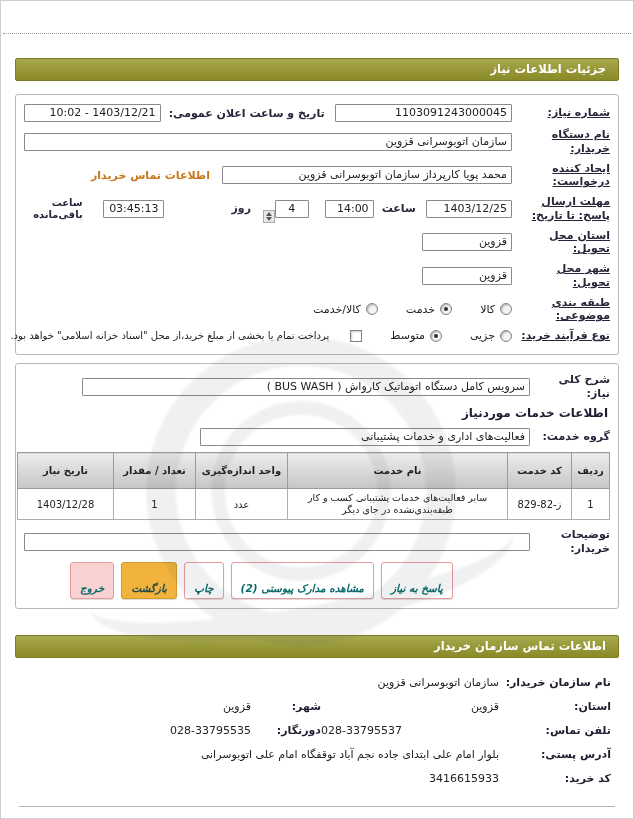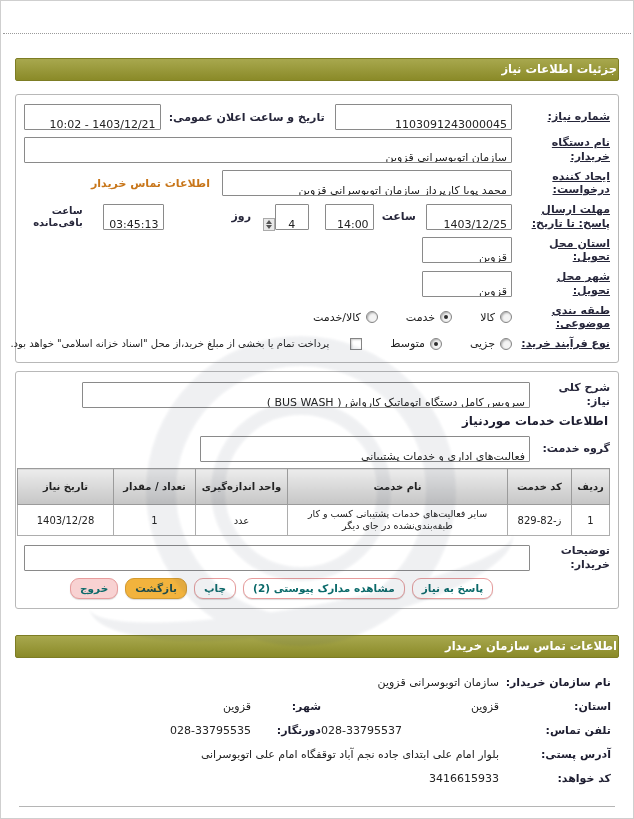--- a/index.html
+++ b/index.html
@@ -17,21 +17,21 @@
 
   .top-strip { height: 33px; border-bottom: 1px dotted #9a9a9a; margin: 0 2px; }
 
   .olive-bar {
     margin: 24px 14px 0;
     background: linear-gradient(180deg, #a8a84e, #8a8a28);
     border: 1px solid #7d7d24;
     color: #fff;
     font-weight: bold;
     font-size: 11.5px;
-    padding: 3px 1px 4px;
+    padding: 3px 12px 4px;
     border-radius: 2px;
     text-align: right;
   }
   .olive-bar.second { margin-top: 26px; }
 
   .panel {
     margin: 13px 14px 0;
     border: 1px solid #b8b8b8;
     border-radius: 3px;
     background: #fff;
@@ -52,21 +52,21 @@
     margin: 0 10px 0 8px; white-space: nowrap;
   }
   .lbl2 {
     width: 80px; flex-shrink: 0;
     font-weight: bold; color: #26263a; font-size: 11px; line-height: 1.25;
     padding-left: 4px;
   }
   .box {
     border: 1px solid #8a8a8a;
     height: 18px; line-height: 16px;
-    padding: 12px 4px;
+    padding: 0 4px;
     background: #fff;
     font-size: 11px;
     white-space: nowrap; overflow: hidden;
     border-radius: 1px;
   }
   .w195 { width: 195px; text-align: right; } .w150 { width: 150px; } .w290 { width: 290px; }
   .w88 { width: 88px; } .w50 { width: 50px; } .w34 { width: 34px; text-align: center; }
   .w60 { width: 62px; } .w90 { width: 90px; } .w330 { width: 330px; }
   .flex1 { flex: 1; }
   .ml58 { margin-left: 58px; }
@@ -110,23 +110,24 @@
     border: 1px solid #9b9b9b;
     font-size: 10px; padding: 12px 2px; color: #222;
   }
   .svc td { border: 1px solid #adadad; font-size: 10px; text-align: center; padding: 3px 2px; background: #fff; }
   .svc td.name { font-size: 9.5px; line-height: 1.25; }
 
   .btnrow { display: flex; gap: 7px; justify-content: flex-end; padding-left: 46px; margin-top: 6px; }
   .btn {
     border: 1px solid #e79c9c; background: #fff;
     color: #0b6a6a; font-weight: bold; font-size: 10.5px;
-    padding: 3px 9px 4px; border-radius: 9px;
+    padding: 19px 9px 4px; border-radius: 3px;
     font-family: inherit; cursor: pointer; white-space: nowrap;
     box-shadow: 0 1px 1px rgba(0,0,0,.15);
+    font-style: italic;
   }
   .btn.back { background: #f2b33d; border-color: #d49a2e; color: #1d4a4a; }
   .btn.exit { background: #f8d2d2; }
 
   .contact { padding: 18px 22px 4px; }
   .crow { display: flex; margin-bottom: 11px; align-items: baseline; }
   .clbl { font-weight: bold; width: 112px; flex-shrink: 0; font-size: 11px; color: #1d1d30; }
   .cval { font-size: 11px; color: #222; }
   .cval.w { width: 178px; }
   .clbl2 { font-weight: bold; width: 70px; flex-shrink: 0; font-size: 11px; color: #1d1d30; }
@@ -316,21 +317,21 @@
     <span class="clbl2">دورنگار:</span>
     <span class="cval" dir="ltr">028-33795535</span>
   </div>
 
   <div class="crow">
     <span class="clbl">آدرس پستی:</span>
     <span class="cval">بلوار امام علی ابتدای جاده نجم آباد توقفگاه امام علی اتوبوسرانی</span>
   </div>
 
   <div class="crow">
-    <span class="clbl">کد خواهد:</span>
+    <span class="clbl">کد خرید:</span>
     <span class="cval">3416615933</span>
   </div>
 
 </div>
 
 <hr class="divider">
 
 <div class="creator">
   <div class="title">اطلاعات ایجاد کننده درخواست:</div>
 

